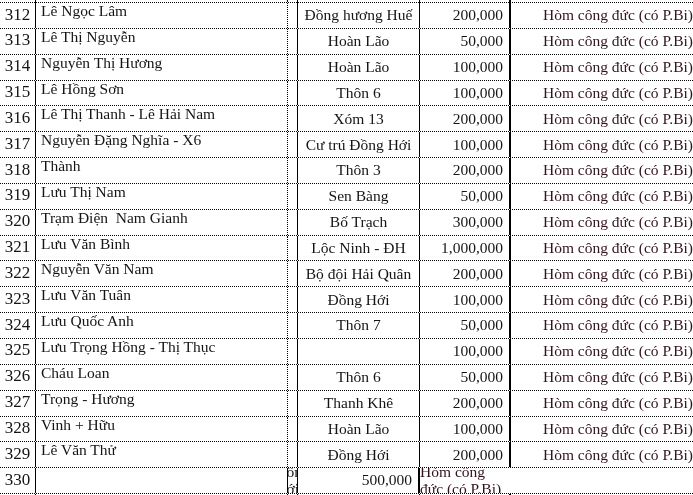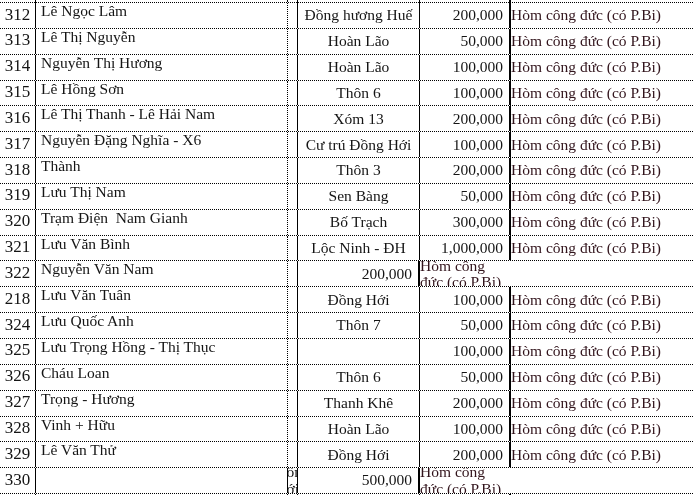--- a/index.html
+++ b/index.html
@@ -50,21 +50,21 @@
     white-space: pre;
     border-right: 1px dotted var(--border);
   }
   .c-gap { border-right: 1px solid var(--border); }
   .c-loc { justify-content: center; border-right: 1px solid var(--border); }
   .c-amt {
     justify-content: flex-end;
     padding-right: 6px;
     border-right: 2px solid var(--border);
   }
-  .c-note { justify-content: flex-start; color: var(--note-text); }
+  .c-note { justify-content: flex-end; color: var(--note-text); }
 </style>
 </head>
 <body>
 
 <div class="sheet">
 
   <div class="row spacer-top">
     <div class="c c-no"></div>
     <div class="c c-name"></div>
     <div class="c c-gap"></div>
@@ -265,31 +265,34 @@
     </div>
 
     <div class="row">
       <div class="c c-no">
         <span>322</span>
       </div>
       <div class="c c-name">
         <span>Nguyễn Văn Nam</span>
       </div>
       <div class="c c-gap"></div>
-      <div class="c c-amt">
-        <span>200,000</span>
-      </div>
-      <div class="c c-note">
-        <span>Hòm công đức (có P.Bi)</span>
-      </div>
-    </div>
-
-    <div class="row">
-      <div class="c c-no">
-        <span>218</span>
+      <div class="c c-loc">
+        <span>Bộ đội Hải Quân</span>
+      </div>
+      <div class="c c-amt">
+        <span>200,000</span>
+      </div>
+      <div class="c c-note">
+        <span>Hòm công đức (có P.Bi)</span>
+      </div>
+    </div>
+
+    <div class="row">
+      <div class="c c-no">
+        <span>323</span>
       </div>
       <div class="c c-name">
         <span>Lưu Văn Tuân</span>
       </div>
       <div class="c c-gap"></div>
       <div class="c c-loc">
         <span>Đồng Hới</span>
       </div>
       <div class="c c-amt">
         <span>100,000</span>

